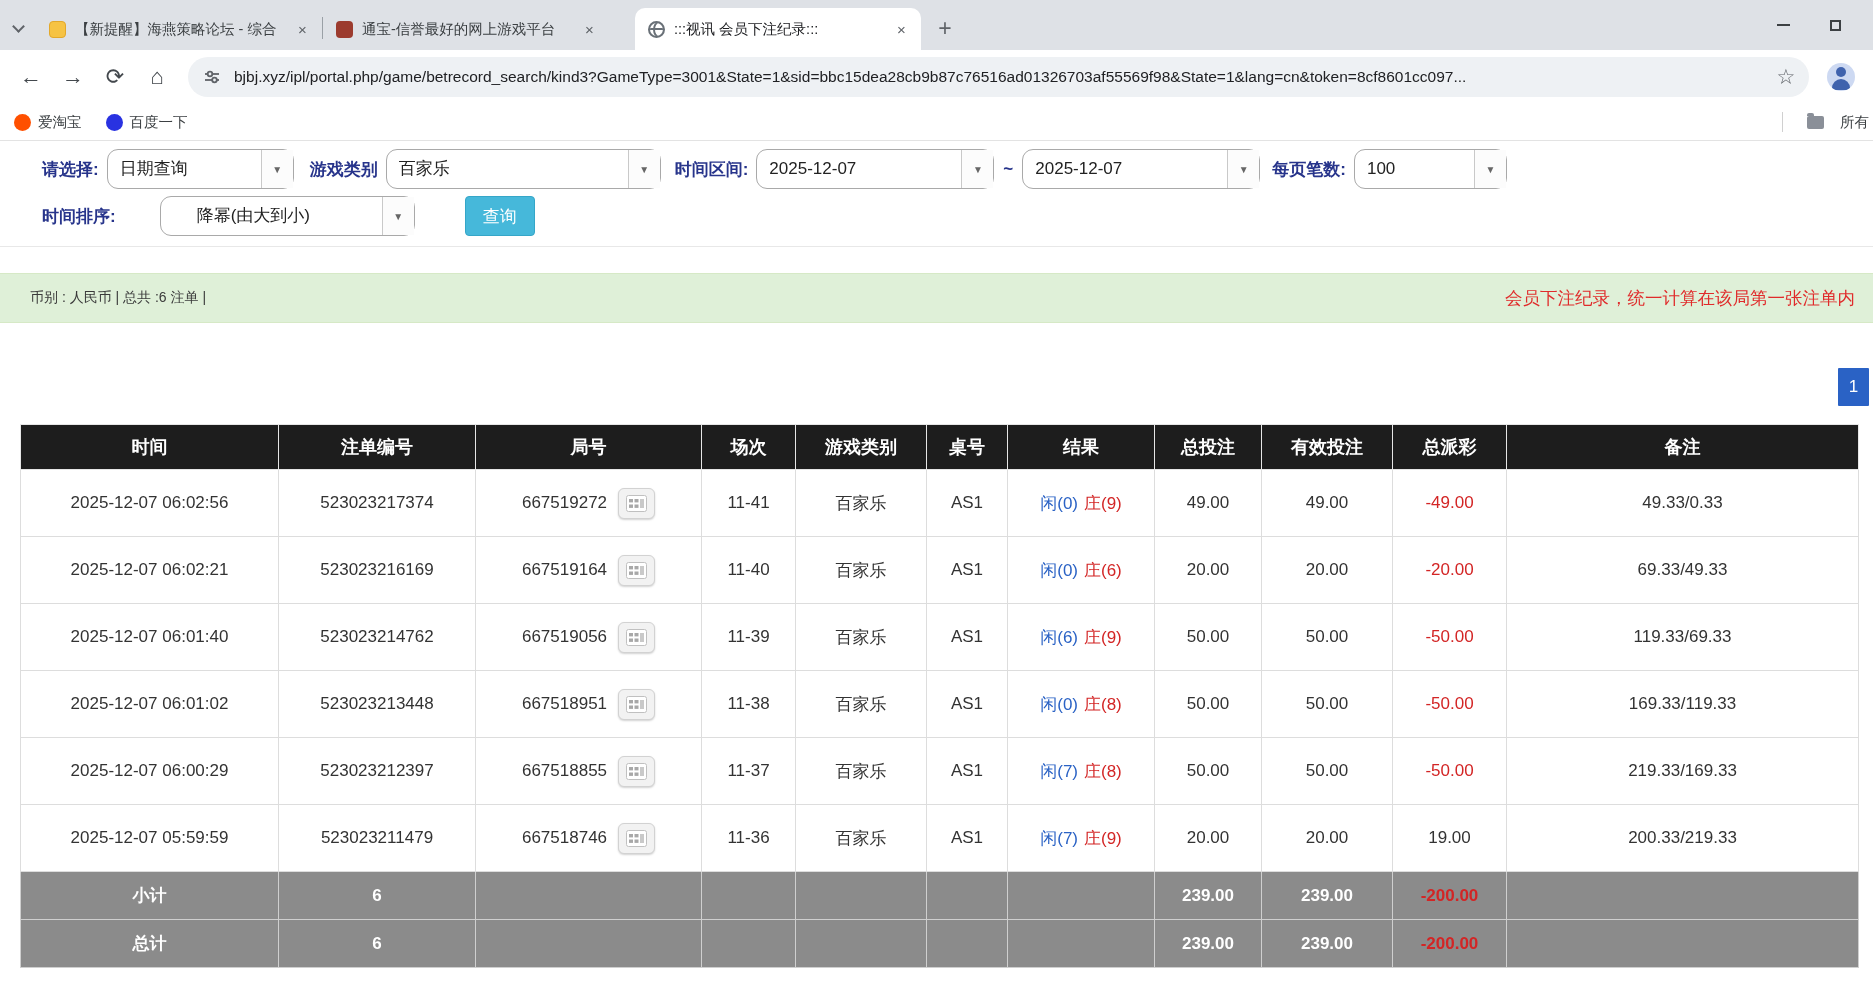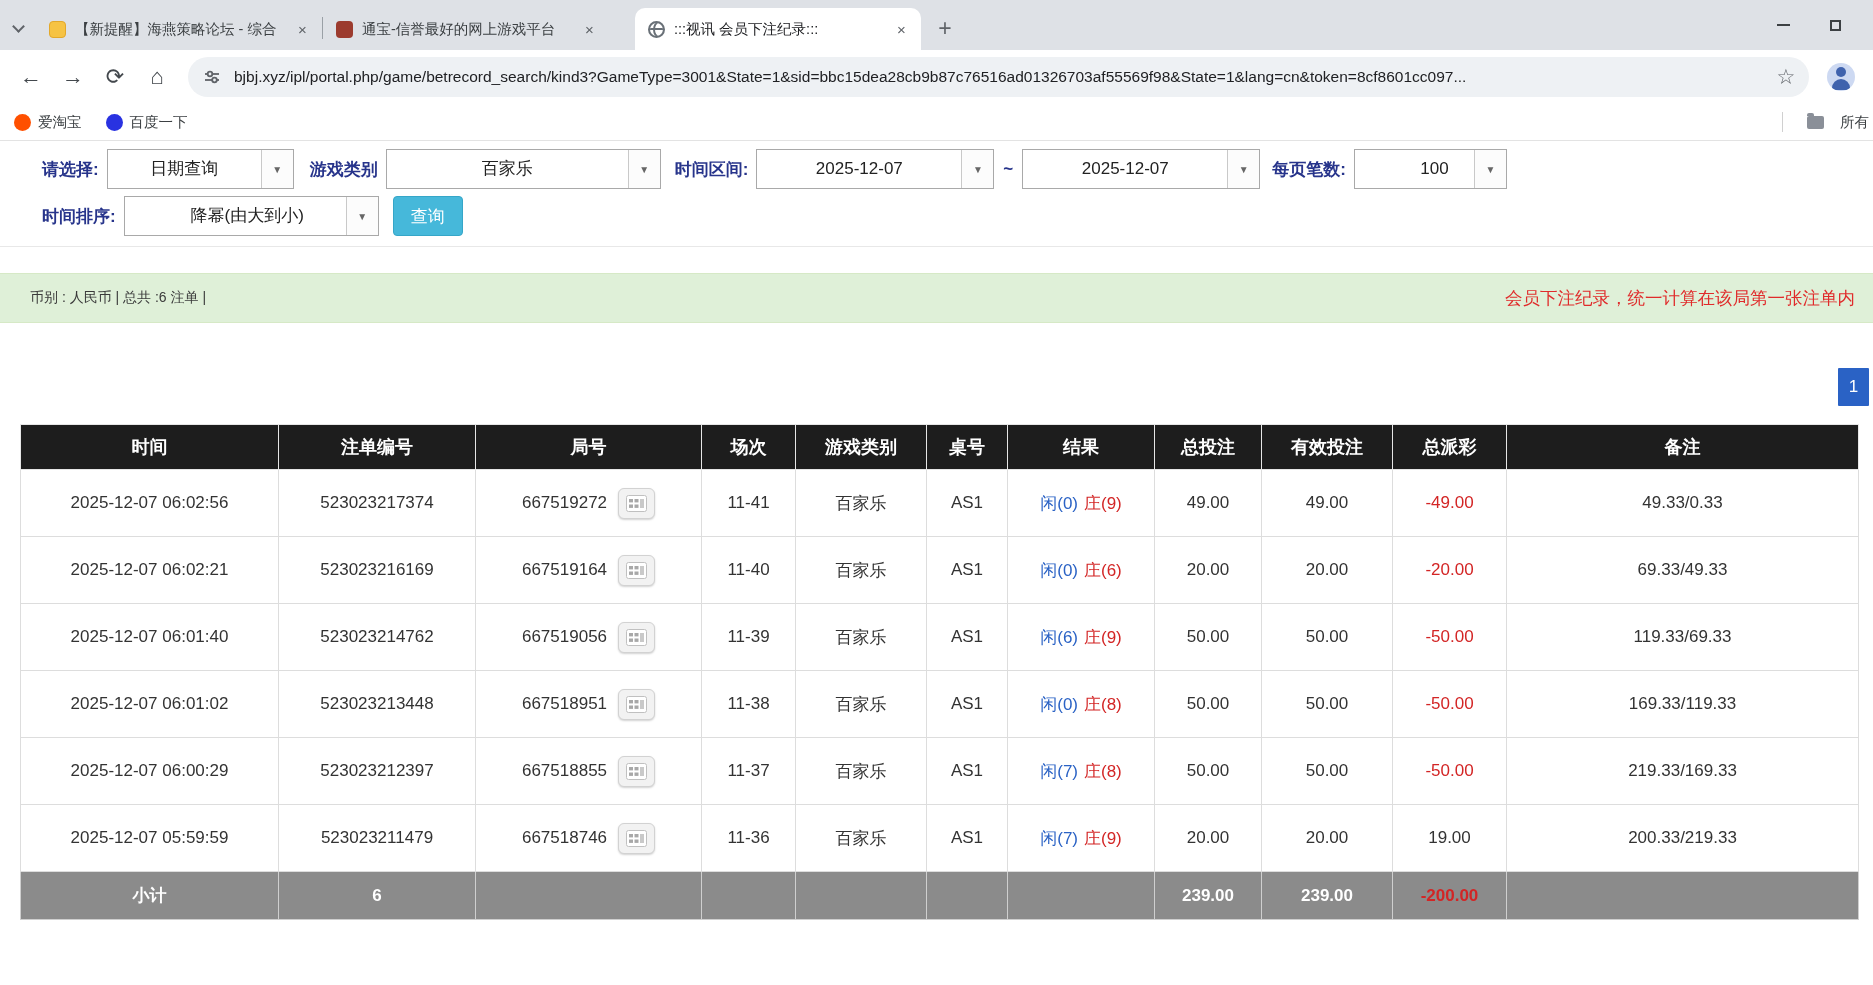--- a/index.html
+++ b/index.html
@@ -47,24 +47,24 @@
   .bm-ic.baidu {background:#2932e1;}
   .bm-right {position:absolute; right:4px; display:flex; align-items:center; gap:16px; font-size:14.5px; color:#3c4043; background:#fff; padding-left:6px;}
   .bm-vsep {width:1px; height:20px; background:#d0d0d0; margin-right:8px;}
   .folder {width:17px; height:13px; background:#8a8f98; border-radius:2px; position:relative; flex:none;}
   .folder::before {content:""; position:absolute; top:-3px; left:0; width:7px; height:3px; background:#8a8f98; border-radius:2px 2px 0 0;}
 
   
   .page {height:844px; background:#fff; overflow:hidden;}
   .filters {padding:8px 0 10px 0; border-bottom:1px solid #e8e8e8;}
   .frow {display:flex; align-items:center; padding-left:42px; margin-bottom:7px;}
-  .frow:last-child {margin-bottom:0;}
+  .frow:last-child {margin-bottom:0;gap:36px;}
   .flabel {font-weight:bold; color:var(--label-blue,#27348b); font-size:17px; white-space:nowrap;}
   .tilde {font-weight:bold; color:var(--label-blue,#27348b); font-size:17px; margin:0 9px;}
-  .combo {height:40px; border:1px solid #a9a9a9; background:#fff; display:flex; align-items:stretch; border-radius:0; margin-left:8px;text-align:center;}
+  .combo {height:40px; border:1px solid #a9a9a9; background:#fff; display:flex; align-items:stretch; border-radius:11px; margin-left:8px;}
   .combo .val {padding:0 12px; line-height:38px; font-size:17px; color:#222; flex:1; white-space:nowrap; overflow:hidden;}
   .combo .arr {width:32px; border-left:1px solid #c9c9c9; display:flex; align-items:center; justify-content:center; color:#666; font-size:10px; background:#fcfcfc; flex:none;}
   .ml16 {margin-left:16px;} .ml14 {margin-left:14px;} .ml12 {margin-left:12px;}
   .btn-query {height:40px; padding:0 17px; background:var(--button-teal,#46b8da); color:#fff; font-size:17px; border:1px solid #35a6c8; border-radius:4px; margin-left:14px; cursor:pointer;}
 
   .green-bar {margin-top:26px; height:50px; background:var(--green-bar-bg,#dff0d8); border-top:1px solid #d6e9c6; border-bottom:1px solid #d6e9c6; display:flex; align-items:center; justify-content:space-between; padding:0 18px 0 30px;}
   .gb-left {font-size:14px; color:#3a3a3a;}
   .gb-right {font-size:17.5px; color:#e02b2b;}
 
   .pager {display:flex; justify-content:flex-end; margin:45px 4px 0 0;}
@@ -173,21 +173,21 @@
         <div class="combo" style="width:238px;">
           <span class="val">2025-12-07</span>
           <span class="arr">▼</span>
         </div>
         <span class="tilde">~</span>
         <div class="combo" style="width:238px; margin-left:0;">
           <span class="val">2025-12-07</span>
           <span class="arr">▼</span>
         </div>
         <span class="flabel ml12">每页笔数:</span>
-        <div class="combo" style="width:153px;padding-left:40px;">
+        <div class="combo" style="width:153px;">
           <span class="val">100</span>
           <span class="arr">▼</span>
         </div>
       </div>
       <div class="frow">
         <span class="flabel">时间排序:</span>
         <div class="combo" style="width:255px;padding-left:24px;">
           <span class="val">降幂(由大到小)</span>
           <span class="arr">▼</span>
         </div>
@@ -392,17 +392,30 @@
           <td></td>
           <td></td>
           <td></td>
           <td></td>
           <td></td>
           <td>239.00</td>
           <td>239.00</td>
           <td class="neg">-200.00</td>
           <td></td>
         </tr>
+        <tr>
+          <td>总计</td>
+          <td>6</td>
+          <td></td>
+          <td></td>
+          <td></td>
+          <td></td>
+          <td></td>
+          <td>239.00</td>
+          <td>239.00</td>
+          <td class="neg">-200.00</td>
+          <td></td>
+        </tr>
       </tfoot>
     </table>
 
   </div>
 </div>
 
 </body></html>

